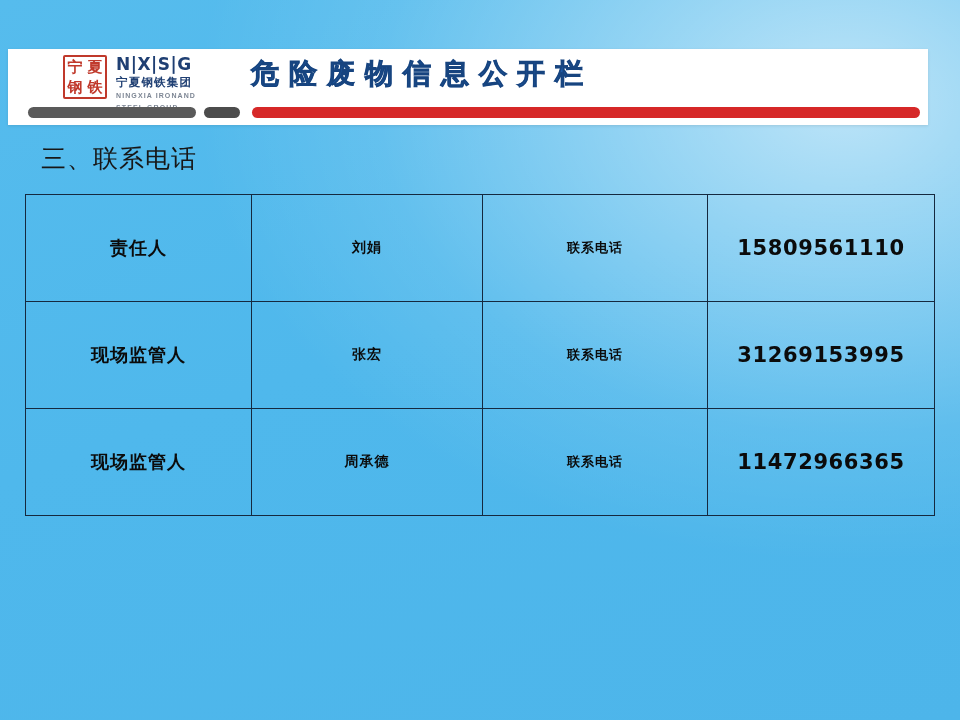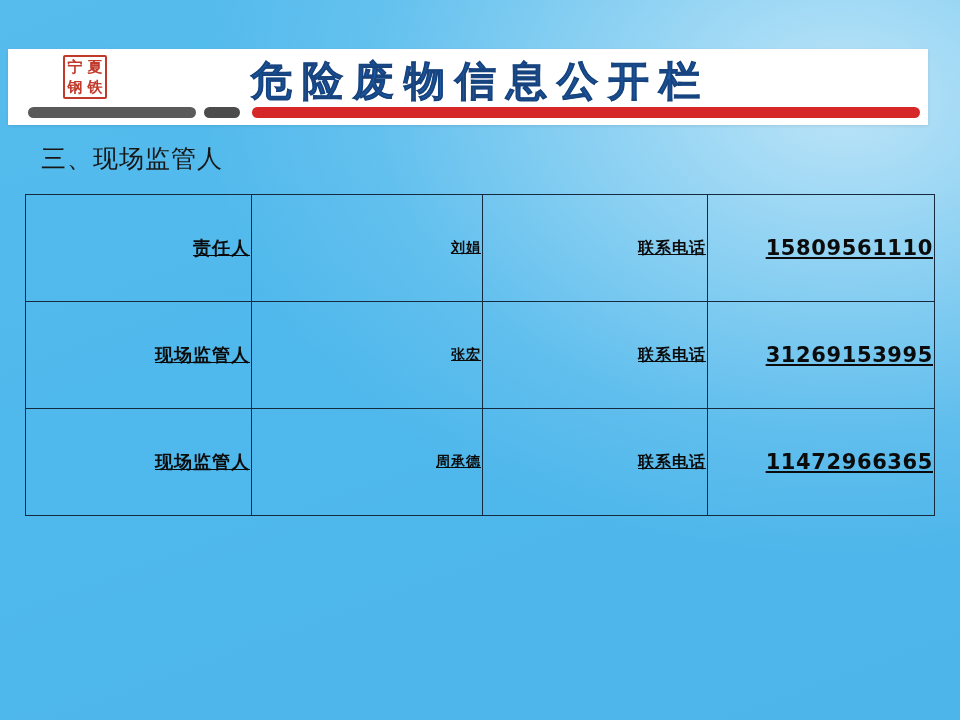--- a/index.html
+++ b/index.html
@@ -99,21 +99,21 @@
     line-height: 1.35;
     margin-top: 2px;
   }
 
   
   #banner-title {
     position: absolute;
     left: 243px;
     top: 8px;
     font-family: "DejaVu Sans", "Liberation Sans", sans-serif;
-    font-size: 41px;
+    font-size: 28px;
     font-weight: 700;
     color: #1f5ba8;
     letter-spacing: 10px;
     line-height: 1.18;
     white-space: nowrap;
     -webkit-text-stroke: 0.8px #17447f;
   }
 
   
   .bar {
@@ -142,61 +142,66 @@
   #info-table {
     position: absolute;
     left: 25px;
     top: 194px;
     width: 897px;
     border-collapse: collapse;
     table-layout: fixed;
   }
   #info-table td {
     border: 1.6px solid #15293f;
-    text-align: right;
+    text-align: center;
     vertical-align: middle;
     color: #0b0b0b;
     font-family: "DejaVu Sans", "Liberation Sans", sans-serif;
     font-weight: 700;
     background: transparent;
-    text-decoration: underline;
   }
   #info-table tr { height: 107px; }
   .col-role  { width: 223px; font-size: 18px; letter-spacing: 1px; }
   .col-name  { width: 228px; font-size: 14px; letter-spacing: 1px; }
-  .col-label { width: 222px; font-size: 16px; letter-spacing: 1px; }
+  .col-label { width: 222px; font-size: 13px; letter-spacing: 1px; }
   .col-phone { width: 224px; font-size: 21px; letter-spacing: 0.6px; }
 </style>
 </head>
 <body>
 
 <div id="slide">
 
   <div id="banner">
     <div id="banner-inner">
 
       <div class="logo-wrap">
         <div class="seal">
           <span>宁</span>
           <span>夏</span>
           <span>钢</span>
           <span>铁</span>
         </div>
+        <div class="logo-text">
+          <div class="logo-main">N|X|S|G</div>
+          <div class="logo-cn">宁夏钢铁集团</div>
+          <div class="logo-en">NINGXIA IRONAND</div>
+          <div class="logo-en">STEEL  GROUP</div>
+        </div>
       </div>
 
       <div id="banner-title">危险废物信息公开栏</div>
 
       <div class="bar" id="bar-gray-long"></div>
       <div class="bar" id="bar-gray-dot"></div>
       <div class="bar" id="bar-red"></div>
 
     </div>
   </div>
 
-  <div id="section-heading">三、现场监管人</div>
+  <div id="section-heading">三、联系电话</div>
 
   <table id="info-table">
     <tbody>
       <tr>
         <td class="col-role">责任人</td>
         <td class="col-name">刘娟</td>
         <td class="col-label">联系电话</td>
         <td class="col-phone">15809561110</td>
       </tr>
       <tr>

